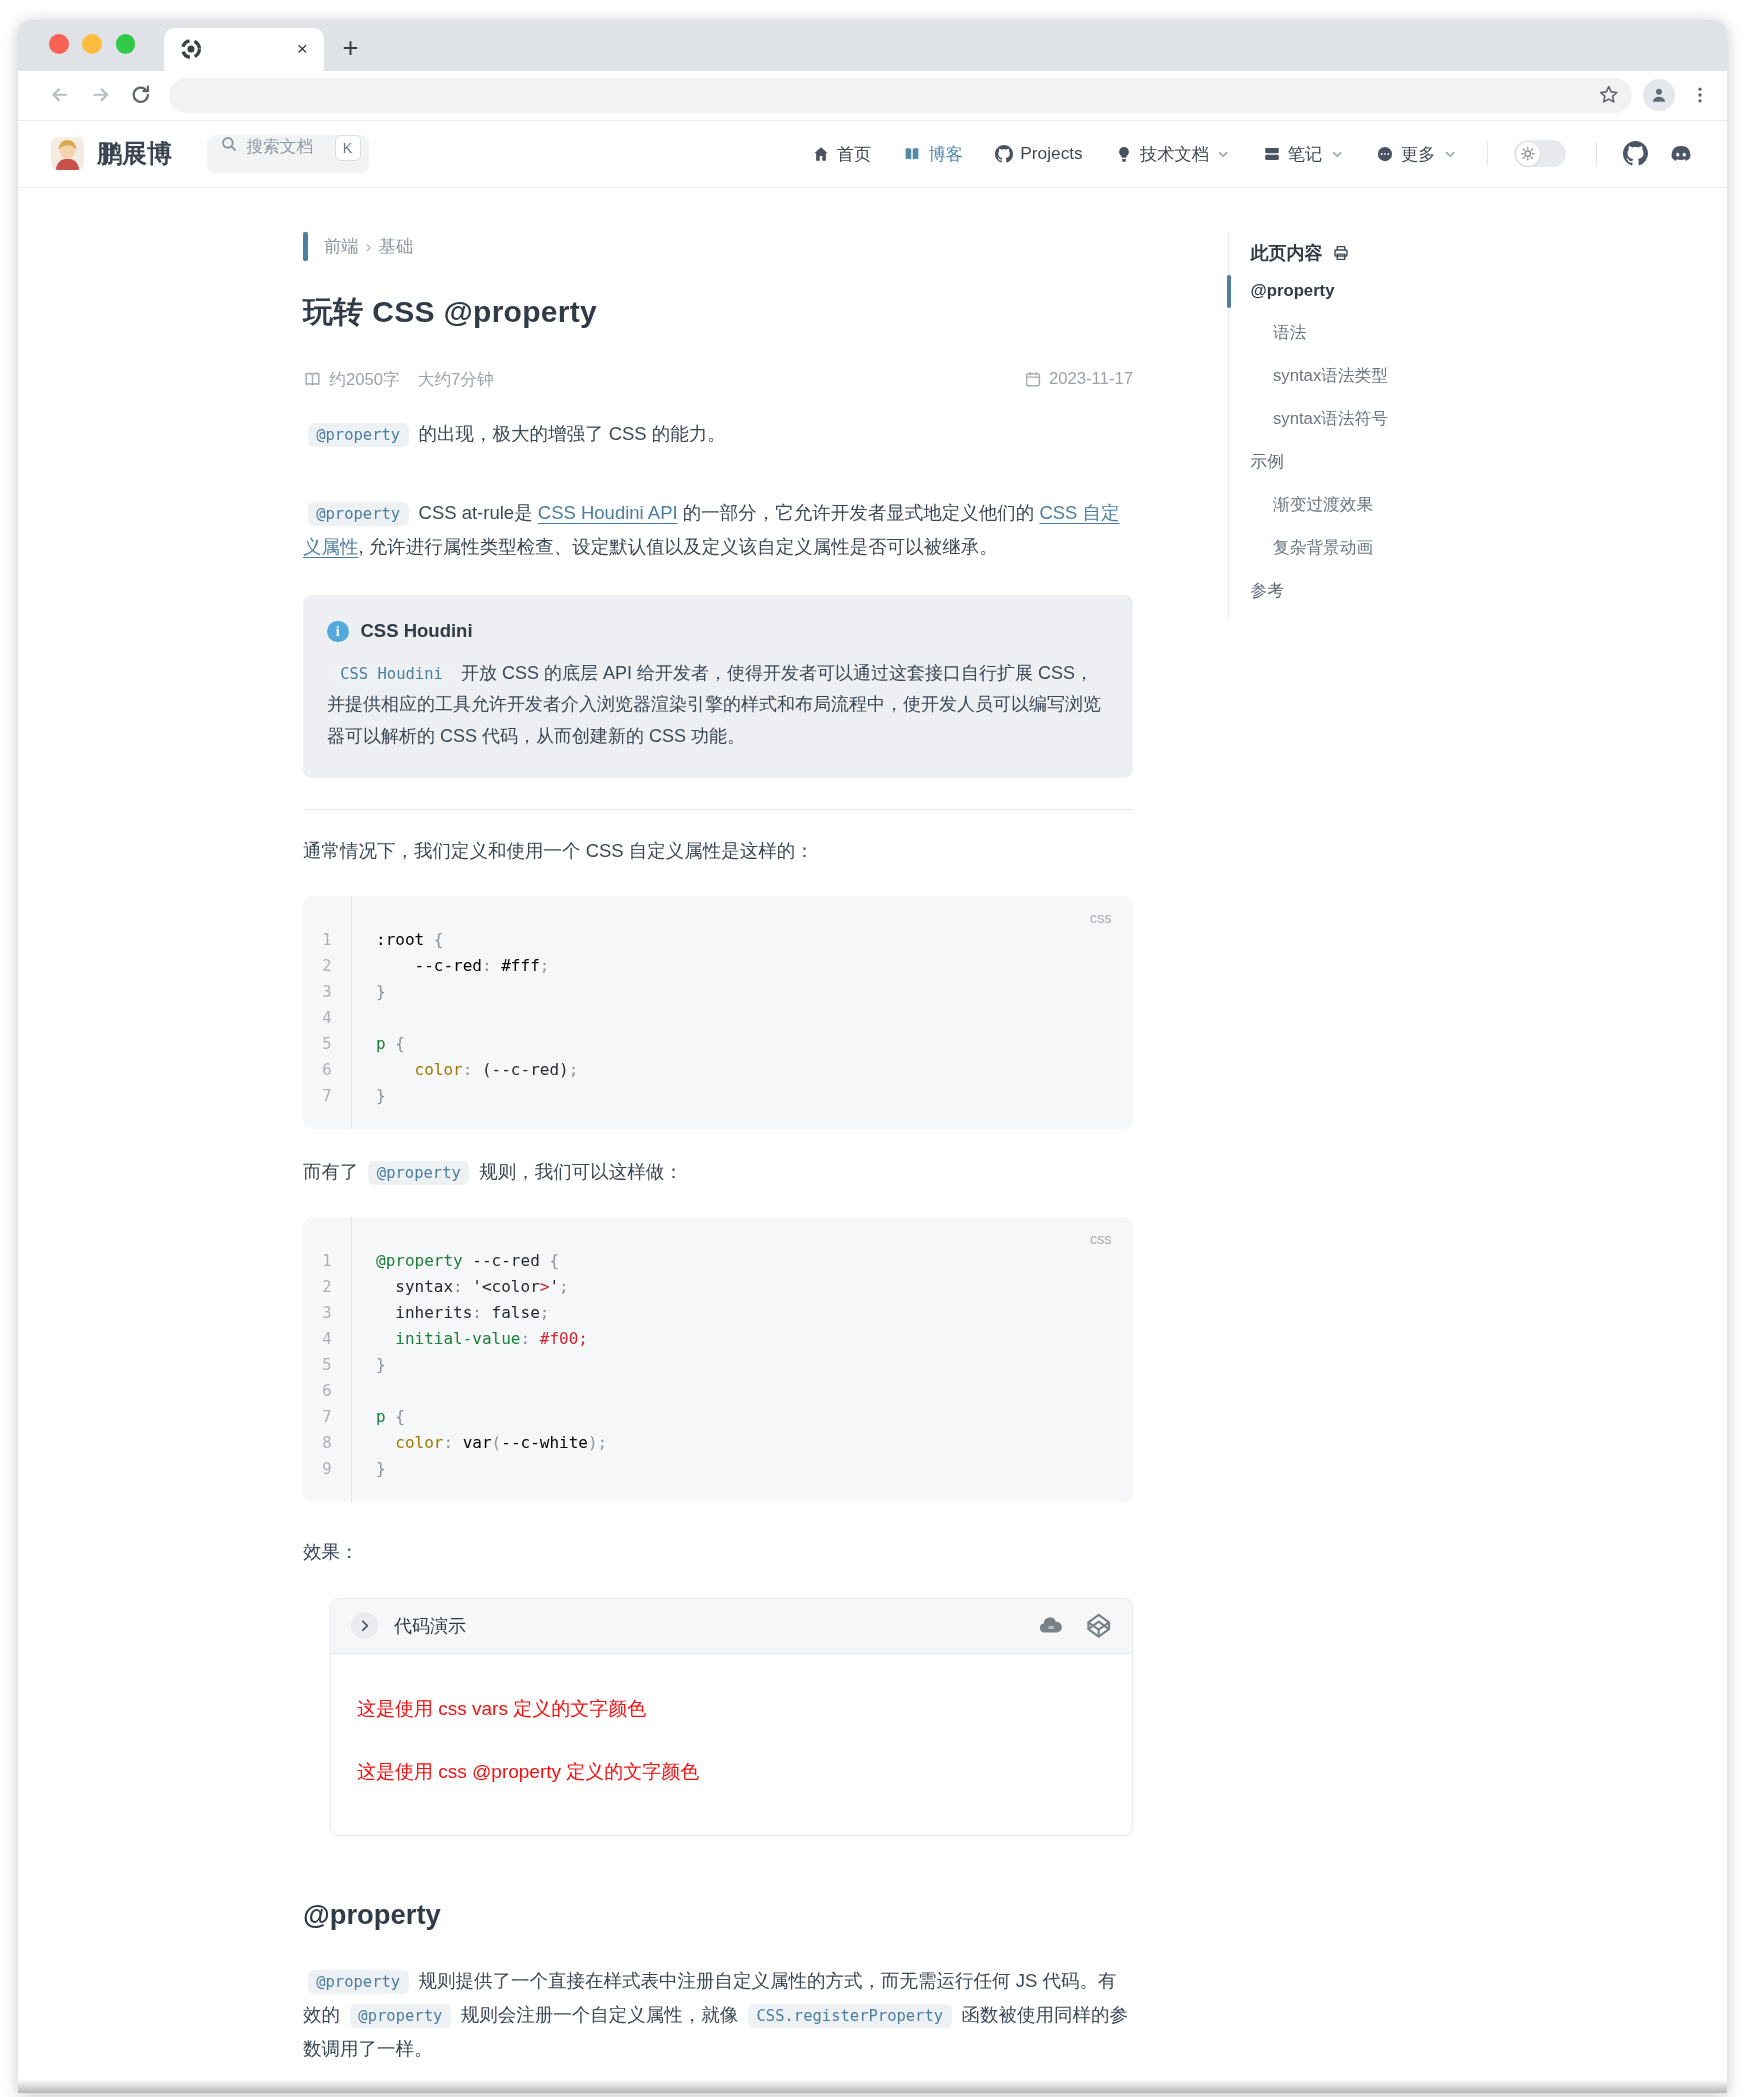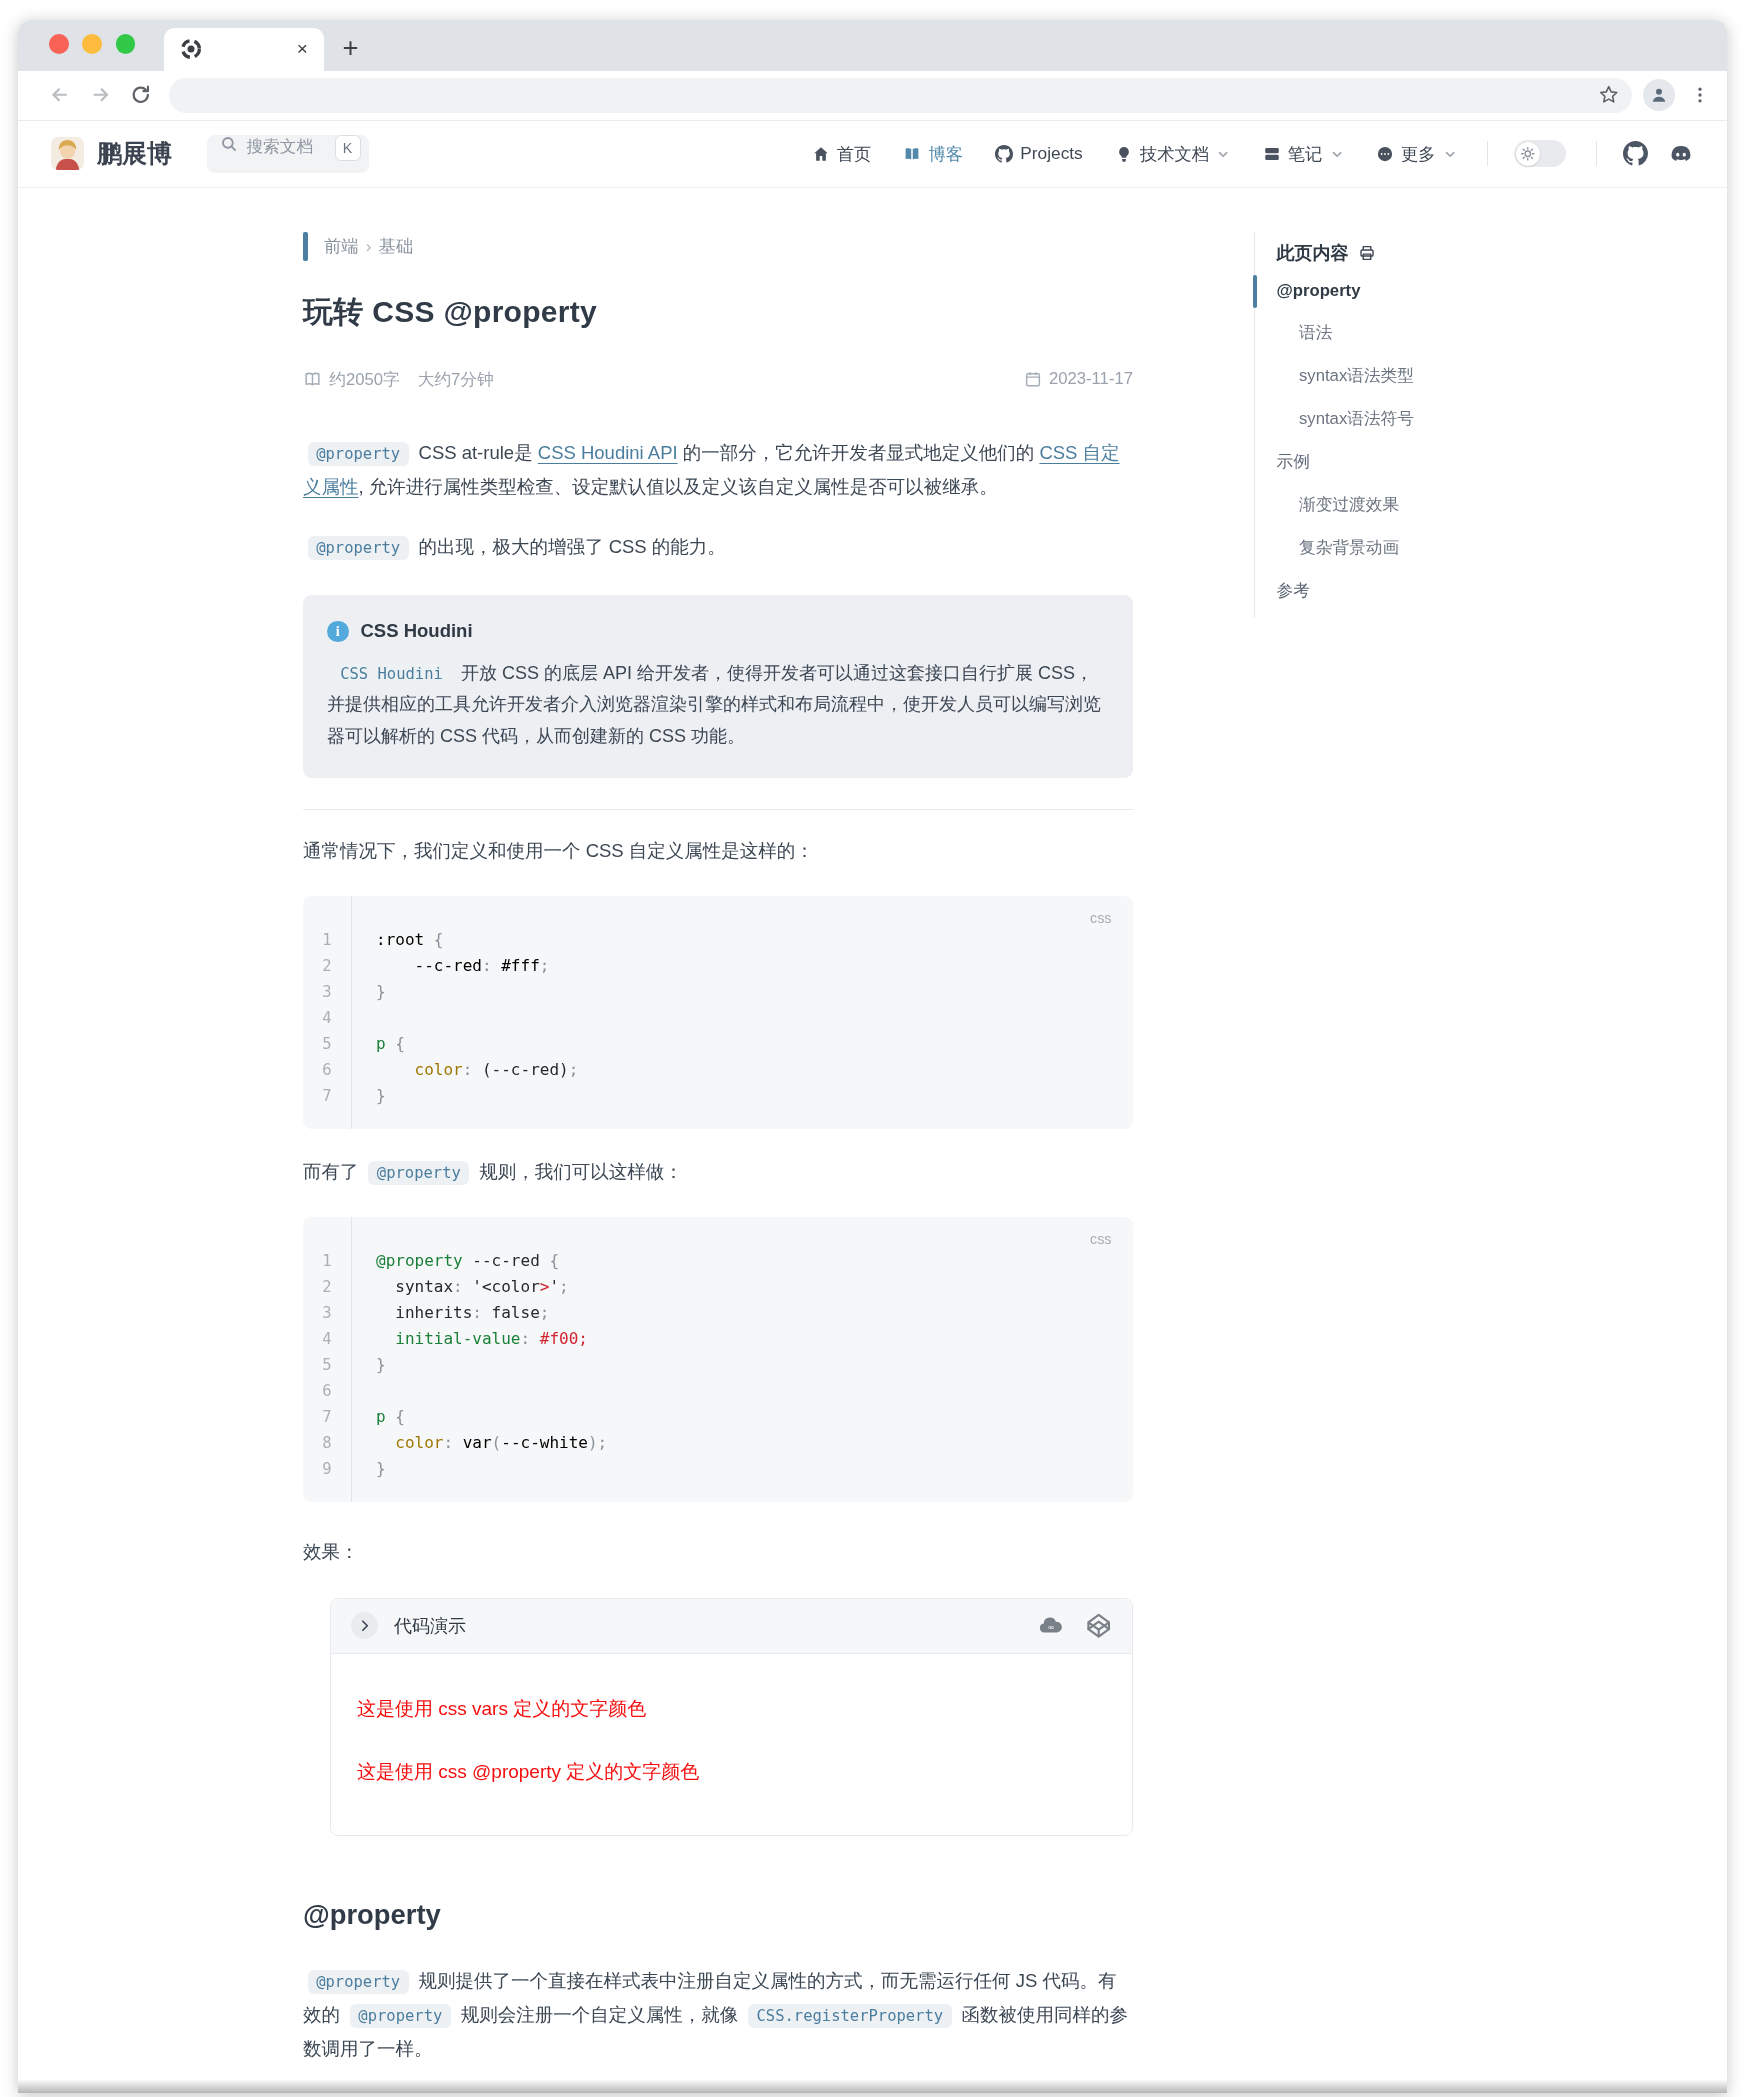--- a/index.html
+++ b/index.html
@@ -42,21 +42,21 @@
   .nav-item .ni { color:#49525e; display:flex; }
   .nav-item.active, .nav-item.active .ni { color:#5289ab; }
   .chev { color:#9aa1ab; display:flex; }
   .vsep { width:1.2px; height:25px; background:#e2e5e9; margin:0 0 0 1.2px; }
   .toggle { width:52px; height:27.4px; background:#e8eaee; border-radius:13.7px; position:relative; margin:0 3.6px; }
   .knob { position:absolute; left:1.8px; top:1.8px; width:24px; height:24px; background:#fff;
     border-radius:50%; box-shadow:0 0.6px 1.8px rgba(0,0,0,.2); display:flex; align-items:center;
     justify-content:center; color:#8a929c; }
   .ext-ic { color:#4b5563; display:flex; }
   
-  .content { display:flex; align-items:flex-start; padding:44px 0 0 285px;gap:26px; }
+  .content { display:flex; align-items:flex-start; padding:44px 0 0 285px; }
   .article { width:830px; }
   .toc { margin-left:95px; width:251px; border-left:1.8px solid #e4e7eb; padding:3.6px 0 6px 0; }
   .toc-head { display:flex; align-items:center; gap:9.5px; font-size:18px; font-weight:700;
     color:#2f3a45; padding:6px 0 6px 21.5px; }
   .toc-item { position:relative; font-size:16.7px; color:#5d6675; padding:10px 0 10px 21.5px; }
   .toc-item.lvl2 { padding-left:44px; color:#6b7480; }
   .toc-item.active { color:#2f3a45; font-weight:600; }
   .toc-item.active::before { content:""; position:absolute; left:-1.8px; top:3.6px; bottom:3.6px;
     width:3.6px; background:#4d7fa3; border-radius:1.8px; }
   
@@ -312,22 +312,22 @@
           <span class="mi">
             <svg width="18" height="18" viewBox="0 0 24 24" fill="none" stroke="currentColor" stroke-width="1.9">
                 <rect x="3.5" y="5" width="17" height="16" rx="2"></rect>
                 <path d="M3.5 9.5h17M8 3v4M16 3v4"></path>
               </svg>
           </span>
           <span>2023-11-17</span>
         </span>
       </div>
 
+      <p class="para"><code class="chip">@property</code><span> 的出现，极大的增强了 CSS 的能力。</span></p>
       <p class="para first"><code class="chip">@property</code><span> CSS at-rule是 </span><a class="lnk" href="#">CSS Houdini API</a><span> 的一部分，它允许开发者显式地定义他们的 </span><a class="lnk" href="#">CSS 自定义属性</a><span>, 允许进行属性类型检查、设定默认值以及定义该自定义属性是否可以被继承。</span></p>
-      <p class="para"><code class="chip">@property</code><span> 的出现，极大的增强了 CSS 的能力。</span></p>
 
       <div class="infobox" style="margin-top:31px">
         <div class="info-head">
           <span class="info-ic">i</span>
           <span class="info-title">CSS Houdini</span>
         </div>
         <div class="info-body"><code class="chip">CSS Houdini</code><span> 开放 CSS 的底层 API 给开发者，使得开发者可以通过这套接口自行扩展 CSS，并提供相应的工具允许开发者介入浏览器渲染引擎的样式和布局流程中，使开发人员可以编写浏览器可以解析的 CSS 代码，从而创建新的 CSS 功能。</span></div>
       </div>
 
       <hr class="rule">

